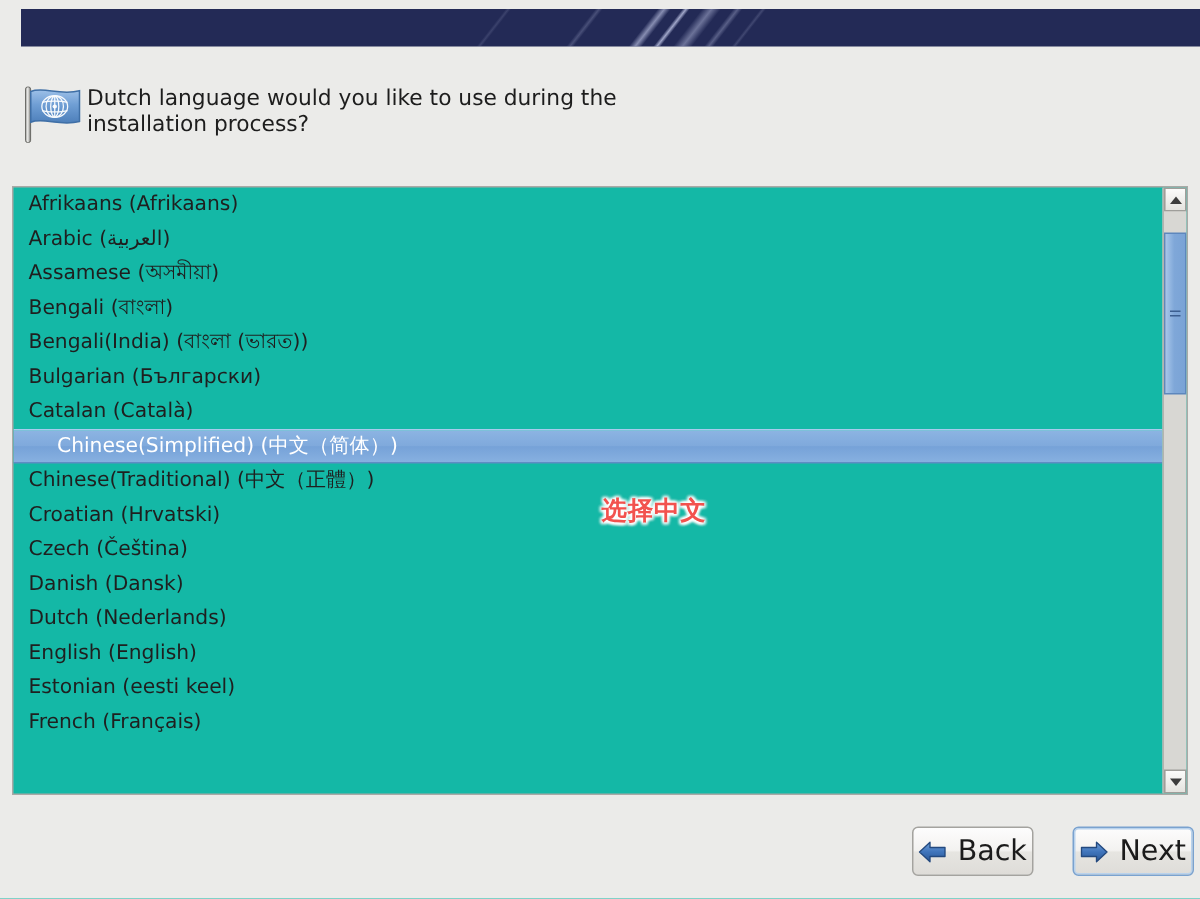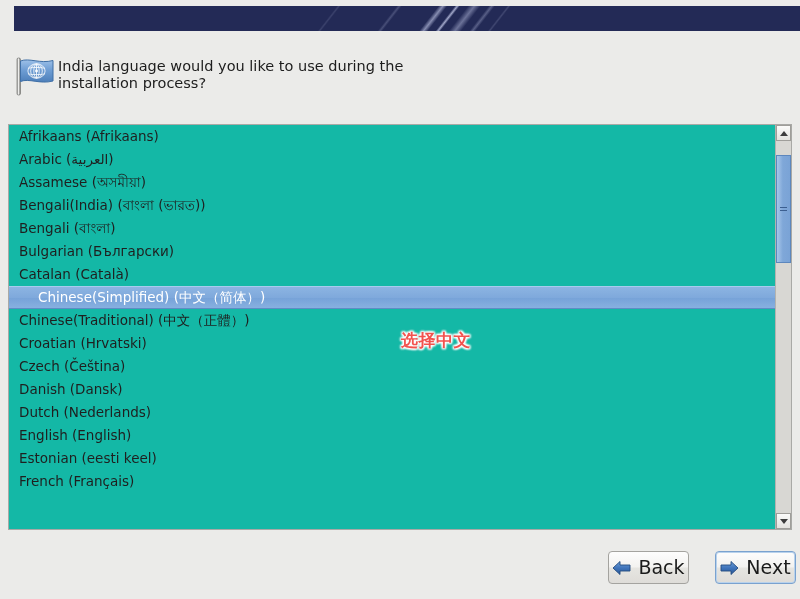--- a/index.html
+++ b/index.html
@@ -256,30 +256,30 @@
         <ellipse cx="24.5" cy="17" rx="8.6" ry="7.2"></ellipse>
         <ellipse cx="24.5" cy="17" rx="5.8" ry="7.1"></ellipse>
         <ellipse cx="24.5" cy="17" rx="2.7" ry="6.9"></ellipse>
         <path d="M16 14.3 C20 13.2, 29 13.2, 33 14.3"></path>
         <path d="M16 19.8 C20 20.9, 29 20.9, 33 19.8"></path>
         <line x1="24.5" y1="9.9" x2="24.5" y2="24.2"></line>
       </g>
       <ellipse cx="24.5" cy="17" rx="1.5" ry="1.4" fill="#ffffff" opacity="0.9"></ellipse>
     </svg>
   </span>
-  <div class="question">India language would you like to use during the installation process?</div>
+  <div class="question">Dutch language would you like to use during the installation process?</div>
 </div>
 
 <div class="listbox">
   <div class="list-inner">
     <div class="list-row">Afrikaans (Afrikaans)</div>
     <div class="list-row">Arabic (العربية)</div>
     <div class="list-row">Assamese (অসমীয়া)</div>
+    <div class="list-row">Bengali (বাংলা)</div>
     <div class="list-row">Bengali(India) (বাংলা (ভারত))</div>
-    <div class="list-row">Bengali (বাংলা)</div>
     <div class="list-row">Bulgarian (Български)</div>
     <div class="list-row">Catalan (Català)</div>
     <div class="list-row selected">Chinese(Simplified) (中文（简体）)</div>
     <div class="list-row">Chinese(Traditional) (中文（正體）)</div>
     <div class="list-row">Croatian (Hrvatski)</div>
     <div class="list-row">Czech (Čeština)</div>
     <div class="list-row">Danish (Dansk)</div>
     <div class="list-row">Dutch (Nederlands)</div>
     <div class="list-row">English (English)</div>
     <div class="list-row">Estonian (eesti keel)</div>

